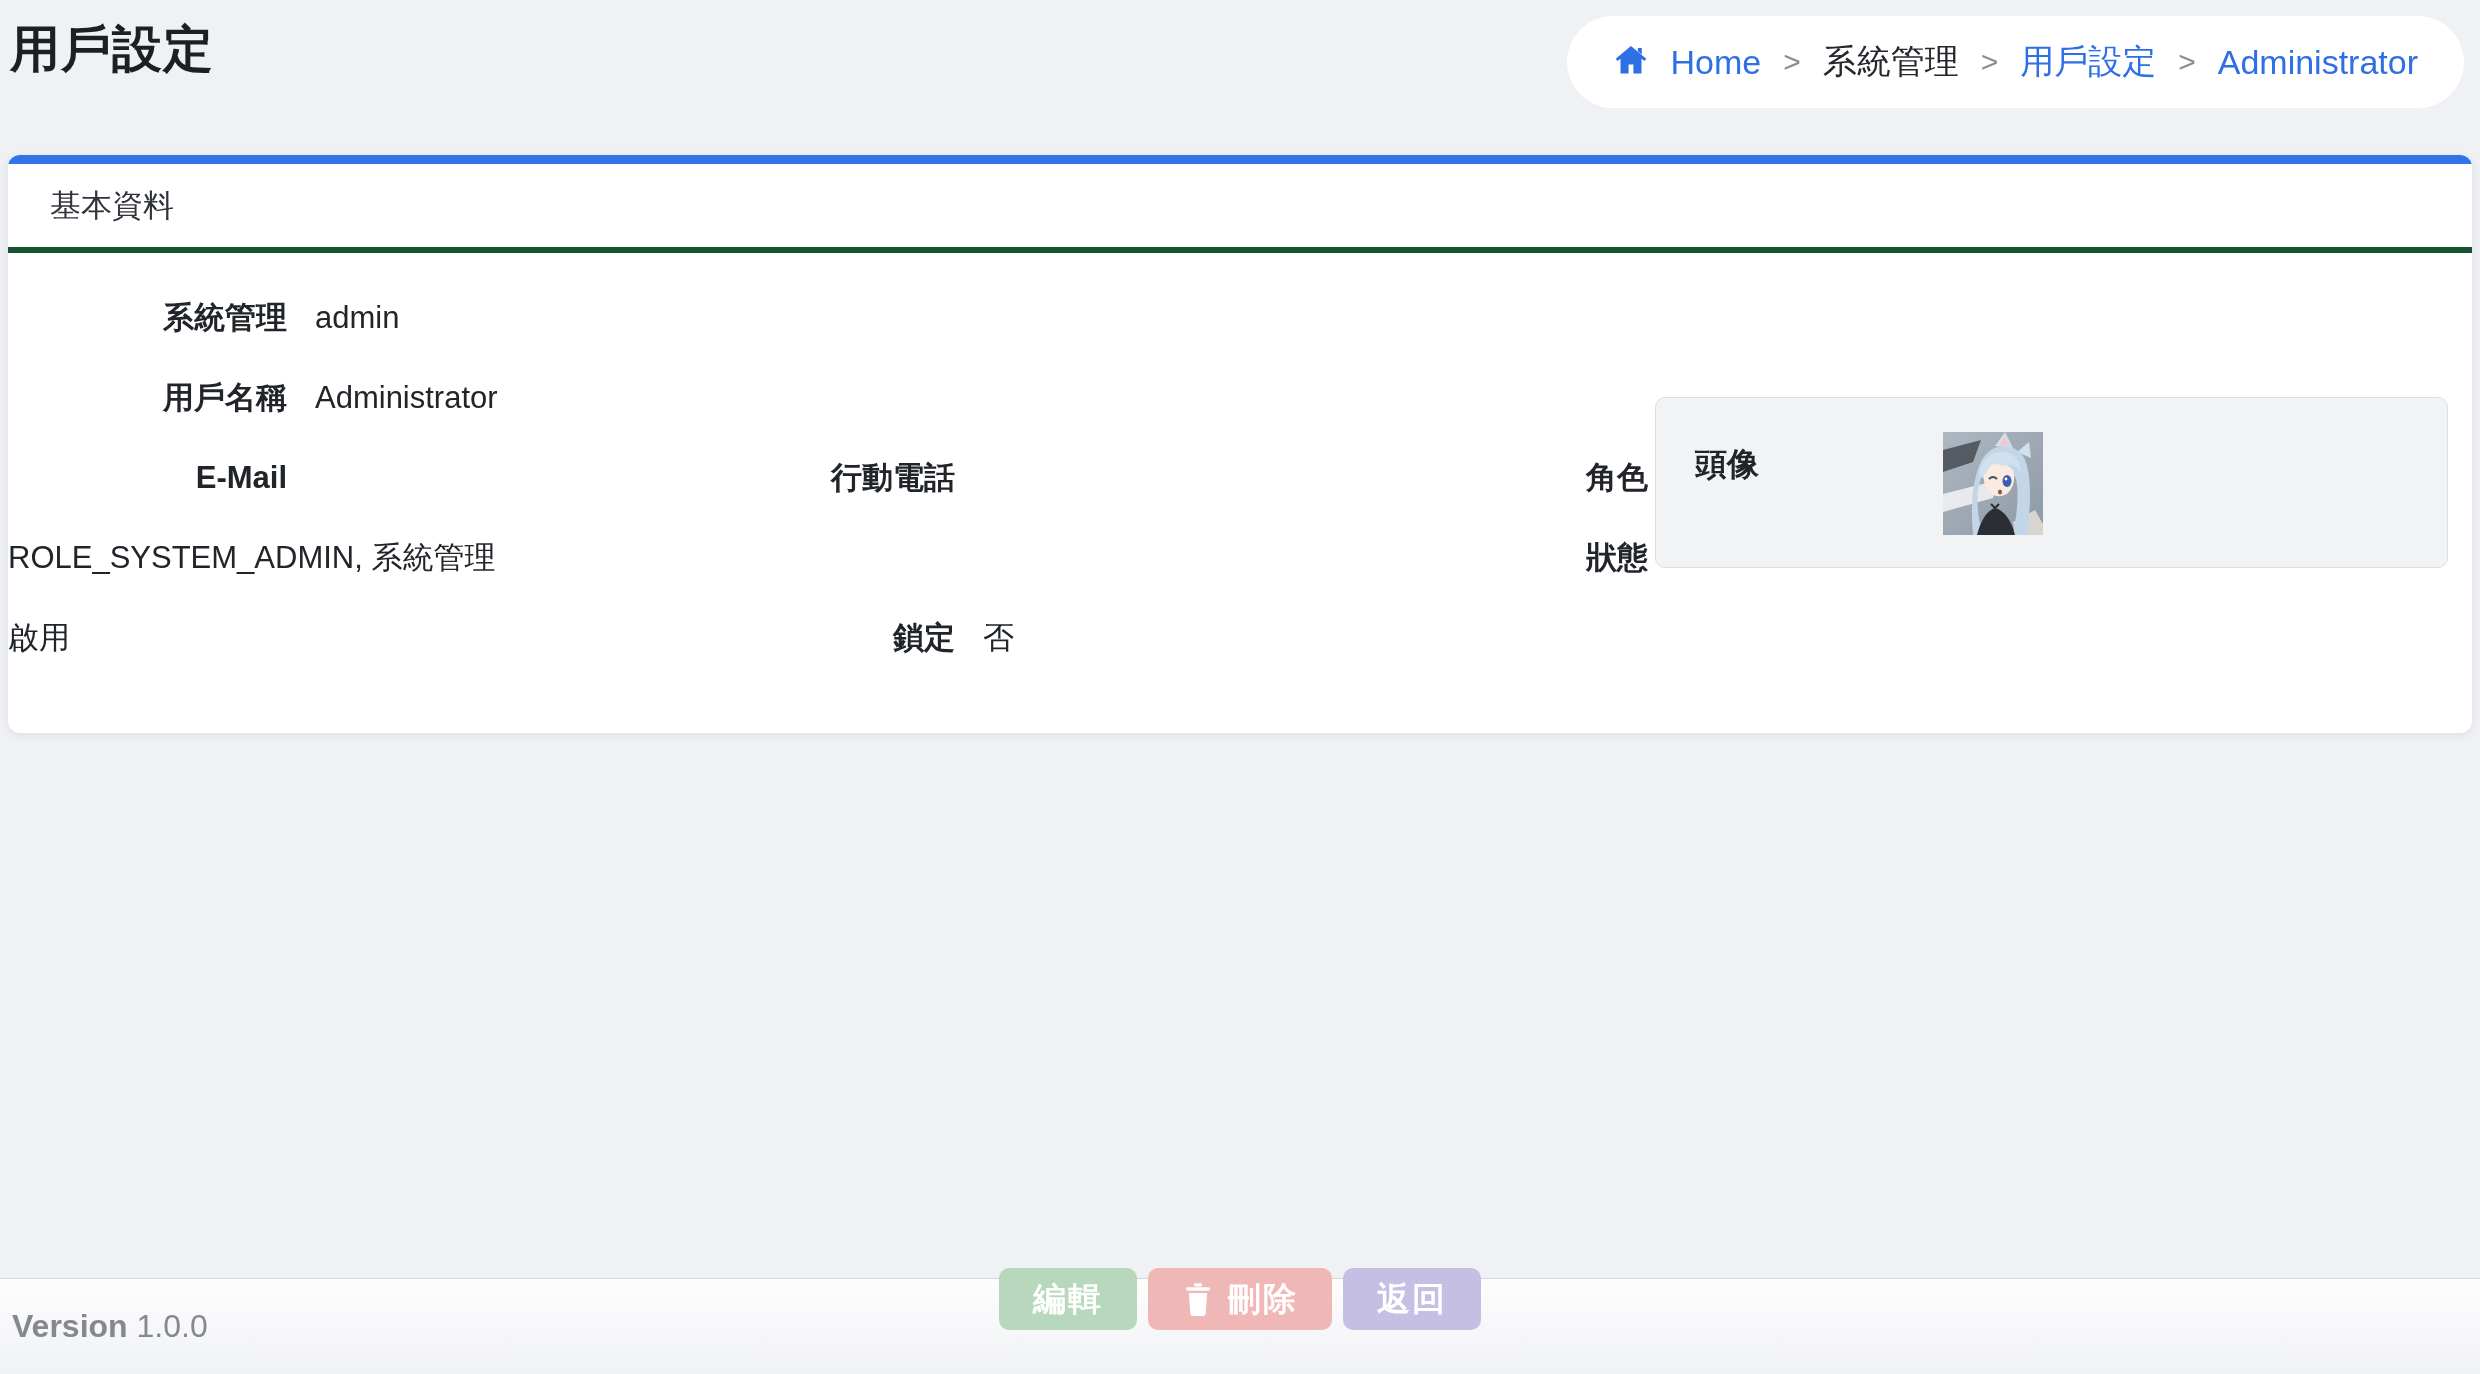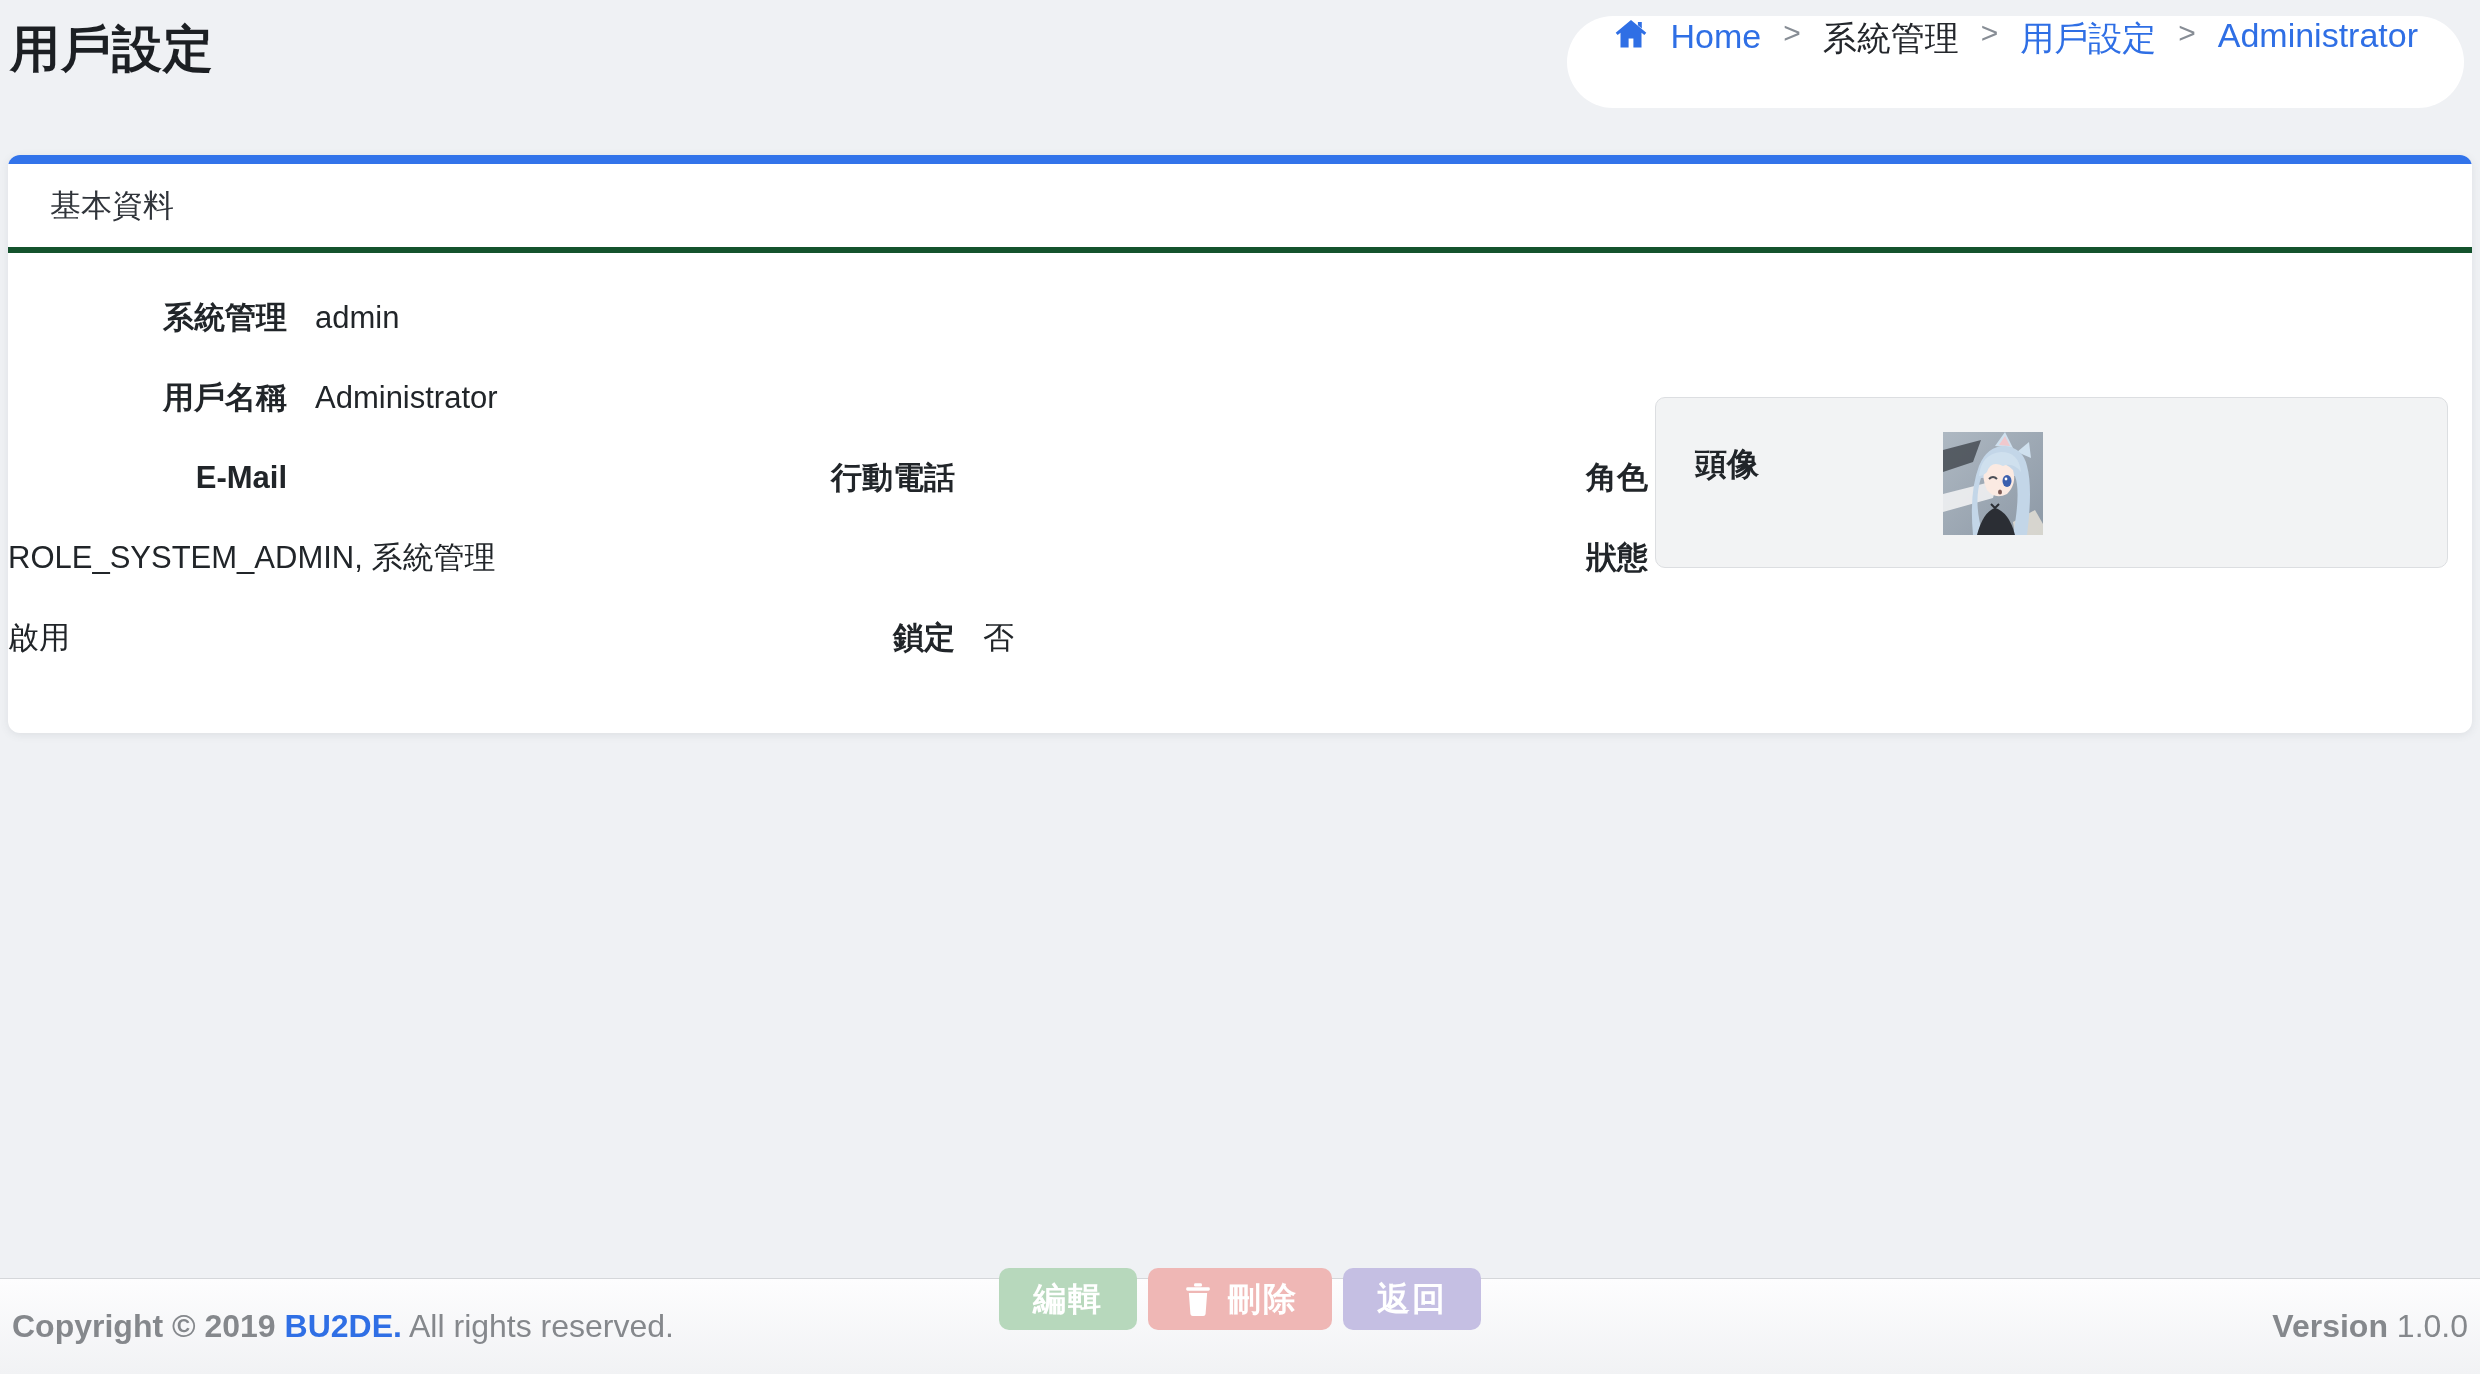--- a/index.html
+++ b/index.html
@@ -33,21 +33,21 @@
     color:#1c1f23;
     letter-spacing:1px;
   }
   .breadcrumb{
     position:absolute;
     top:16px; right:16px;
     height:92px;
     background:#ffffff;
     border-radius:46px;
     display:flex;
-    align-items:flex-start;
+    align-items:center;
     gap:22px;
     padding:0 46px;
     font-size:34px;
   }
   .crumb{ text-decoration:none; white-space:nowrap; }
   .crumb.link{ color:var(--accent-blue); cursor:pointer; }
   .crumb.plain{ color:#24272c; }
   .crumb-sep{ color:#878d95; font-size:30px; }
   .home-icon{ display:inline-flex; vertical-align:-4px; margin-right:12px; }
 
@@ -284,20 +284,17 @@
       </span>
       <span>刪除</span>
     </button>
     <button class="btn btn-back">
       <span>返回</span>
     </button>
   </div>
 
   <footer class="footer">
     <div>
-      <b class="seg">Copyright © 2019 </b><a class="brand-link seg">BU2DE.</a><span class="seg"> All rights reserved.</span>
-    </div>
-    <div>
       <b class="seg">Version </b><span class="version-value seg">1.0.0</span>
     </div>
   </footer>
 
 </div>
 
 </body></html>

